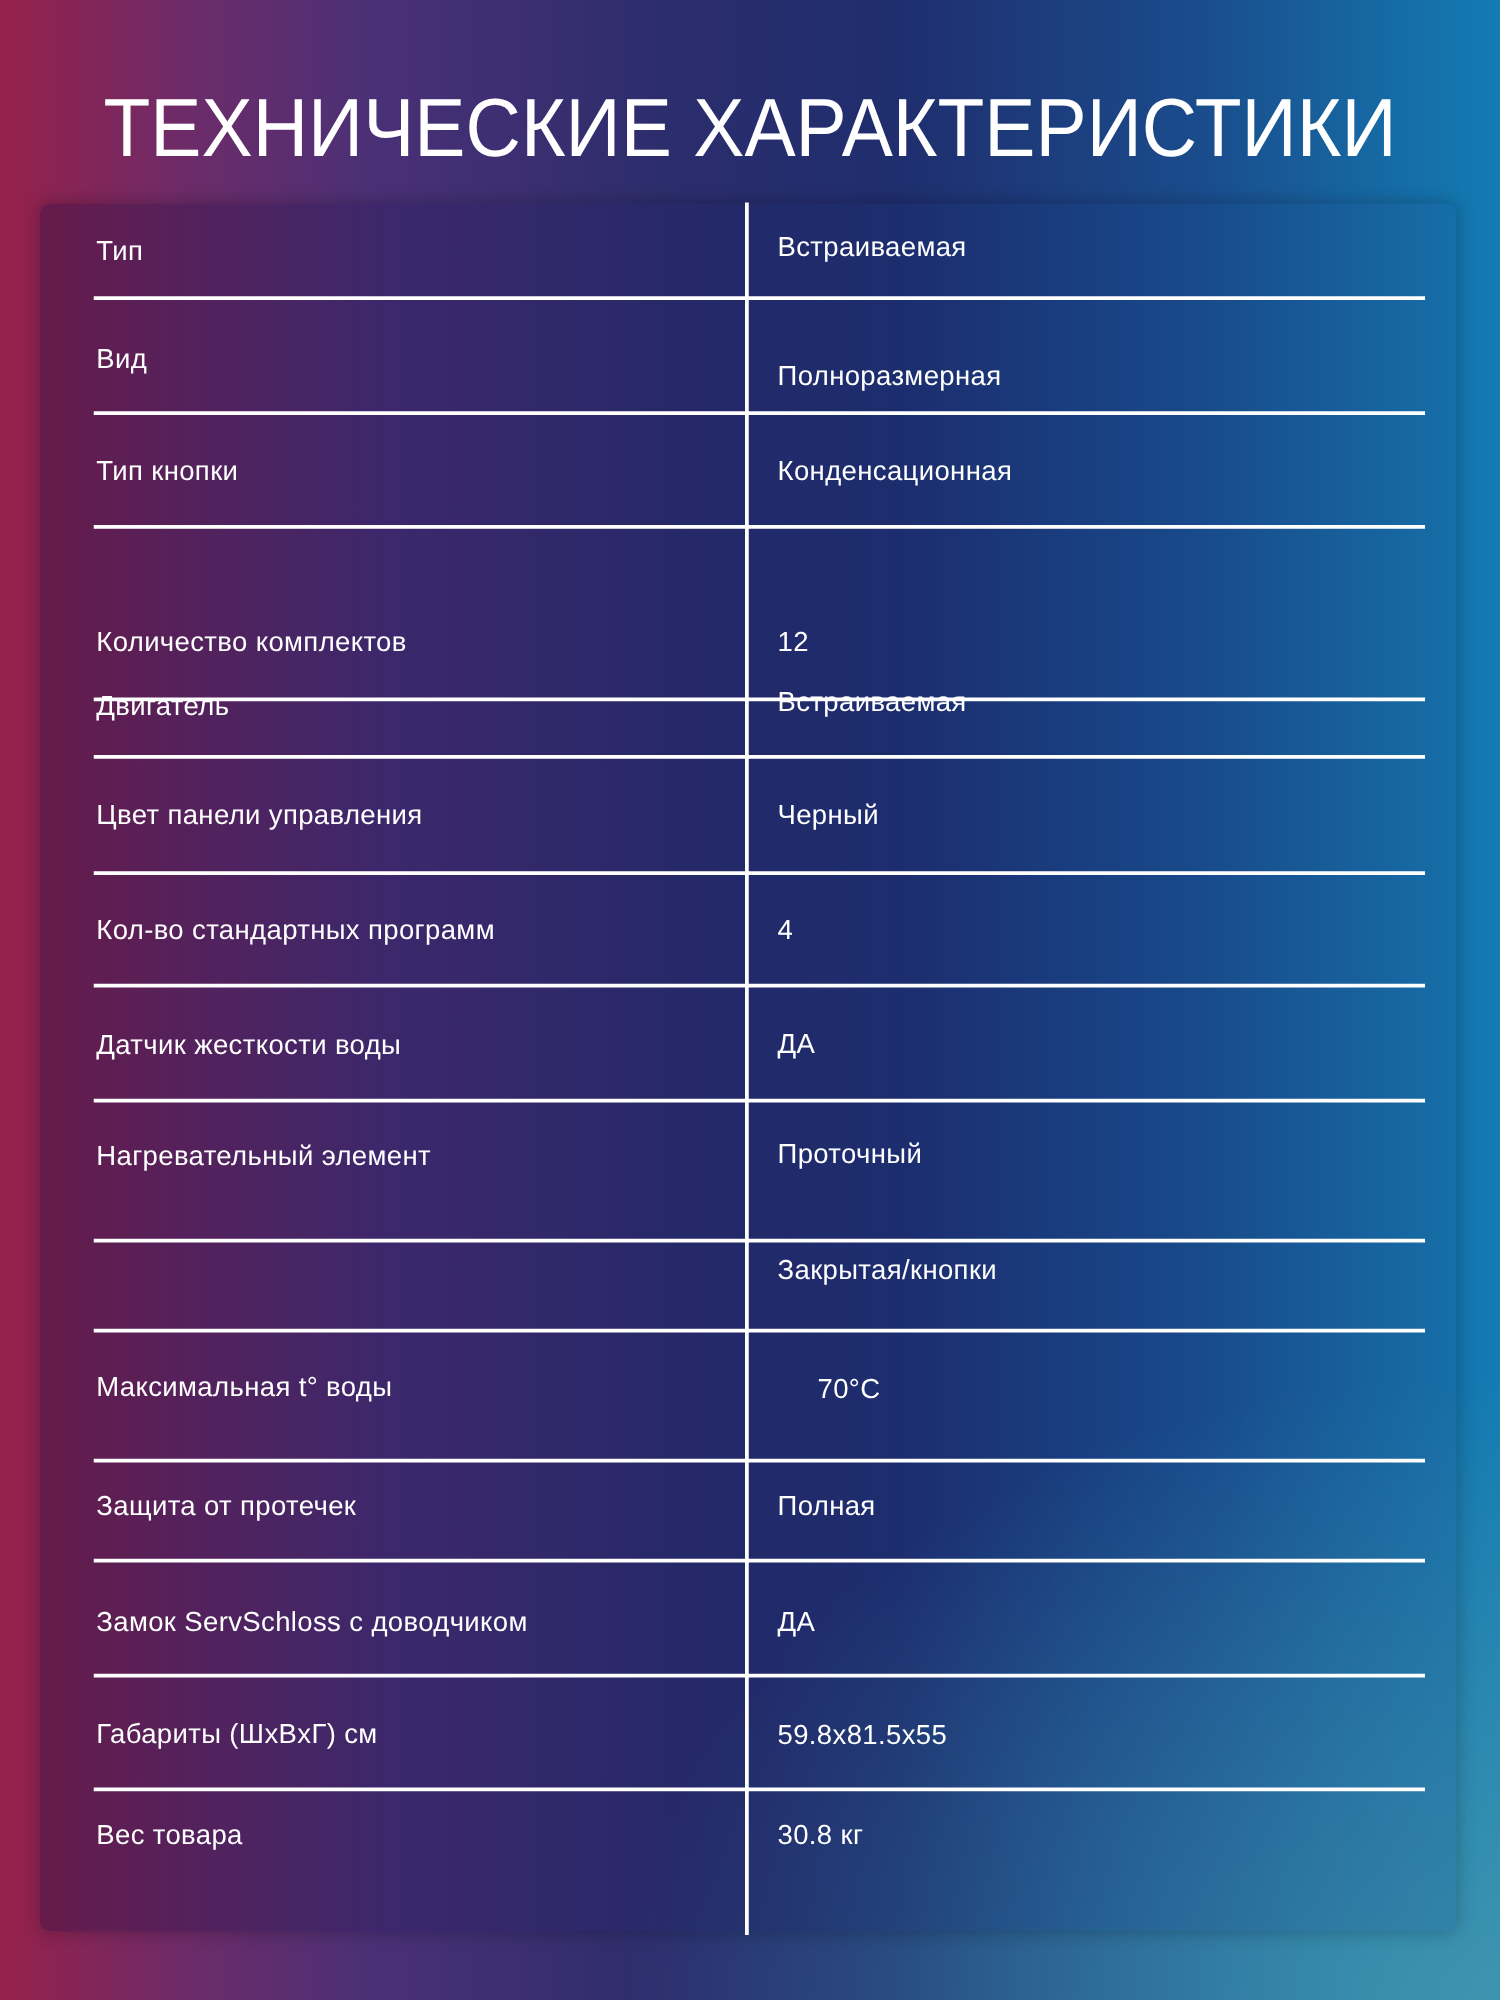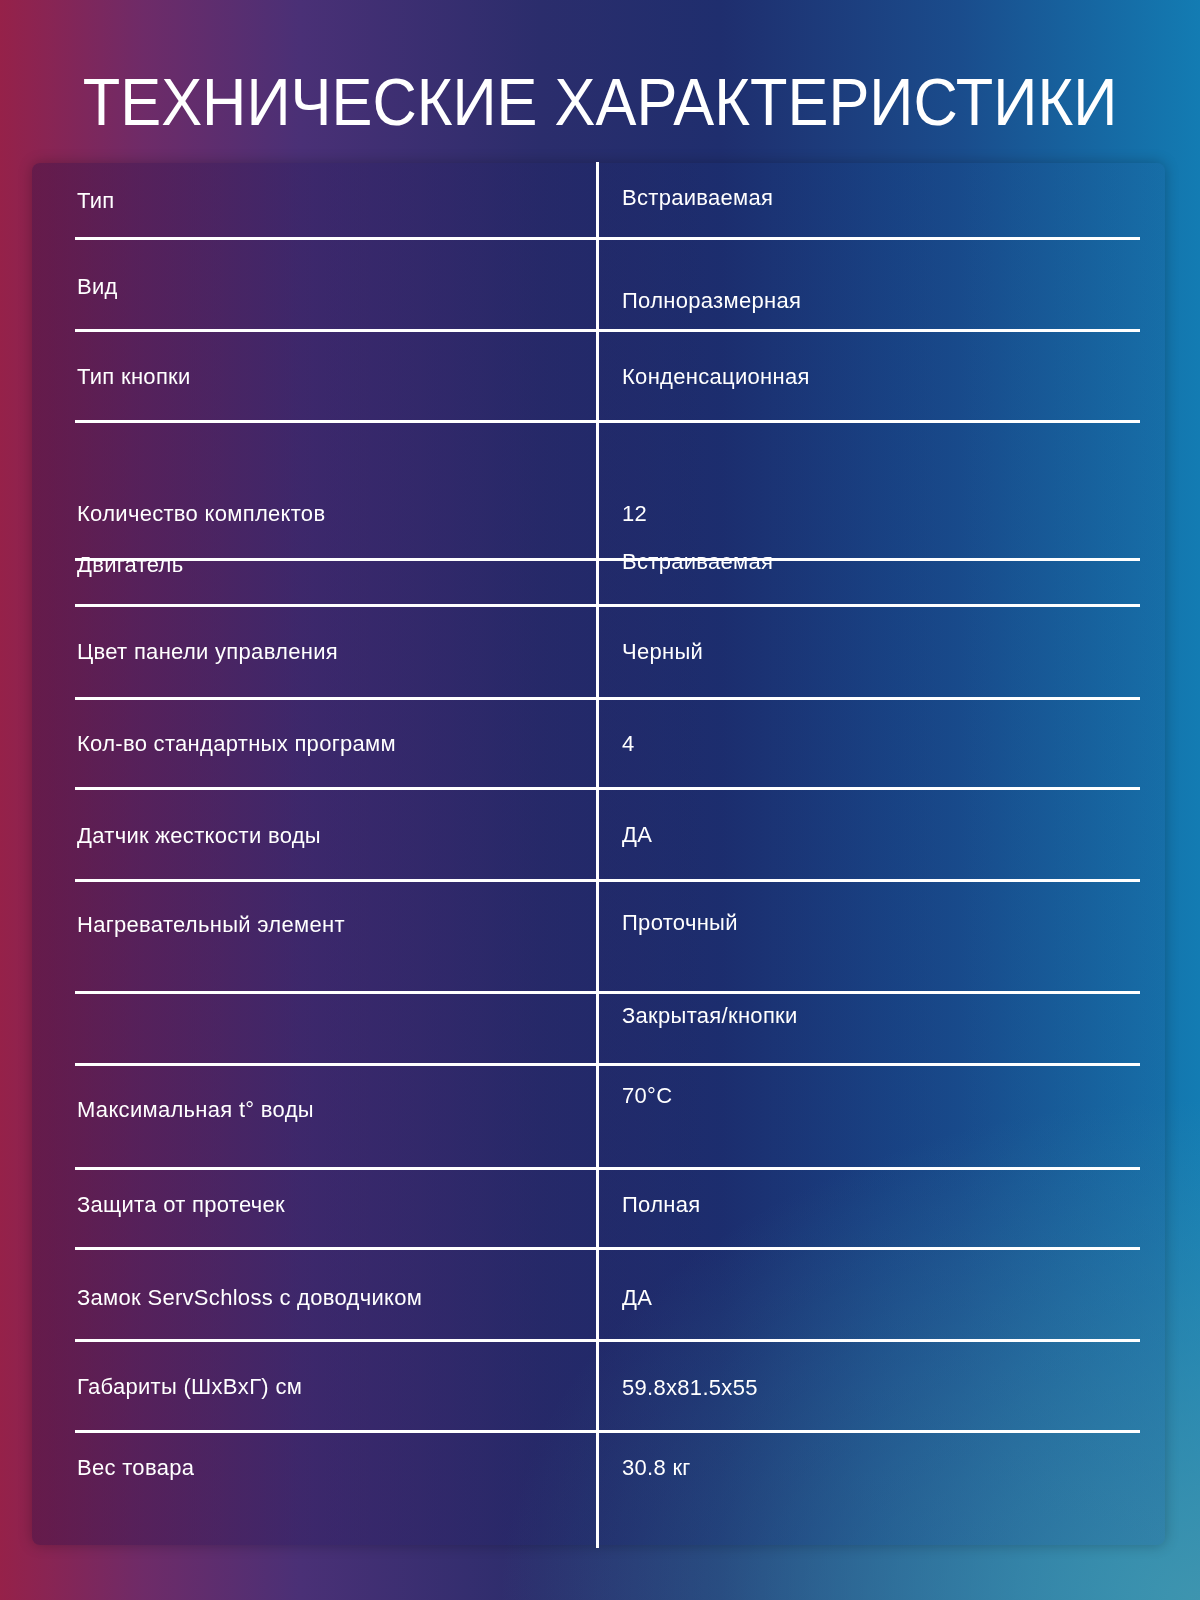--- a/index.html
+++ b/index.html
@@ -92,21 +92,21 @@
     <span class="label" style="top:25px;">Нагревательный элемент</span>
     <span class="value" style="top:23px;">Проточный</span>
     <div class="hline"></div>
   </div>
   <div class="row" style="top:974px;height:92px;">
     <span class="value" style="top:24px;">Закрытая/кнопки</span>
     <div class="hline"></div>
   </div>
   <div class="row" style="top:1066px;height:104px;">
     <span class="label" style="top:26px;">Максимальная t° воды</span>
-    <span class="value" style="top:12px;">70°C</span>
+    <span class="value" style="top:27px;margin-left:32px;">70°C</span>
     <div class="hline"></div>
   </div>
   <div class="row" style="top:1158px;height:92px;text-align:right;">
     <span class="label" style="top:29px;">Защита от протечек</span>
     <span class="value" style="top:29px;">Полная</span>
     <div class="hline"></div>
   </div>
   <div class="row" style="top:1250px;height:92px;">
     <span class="label" style="top:30px;">Замок ServSchloss с доводчиком</span>
     <span class="value" style="top:30px;">ДА</span>

